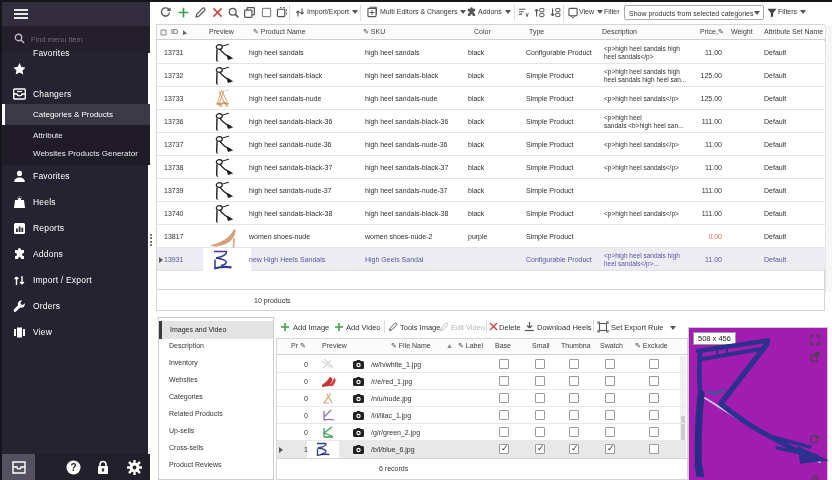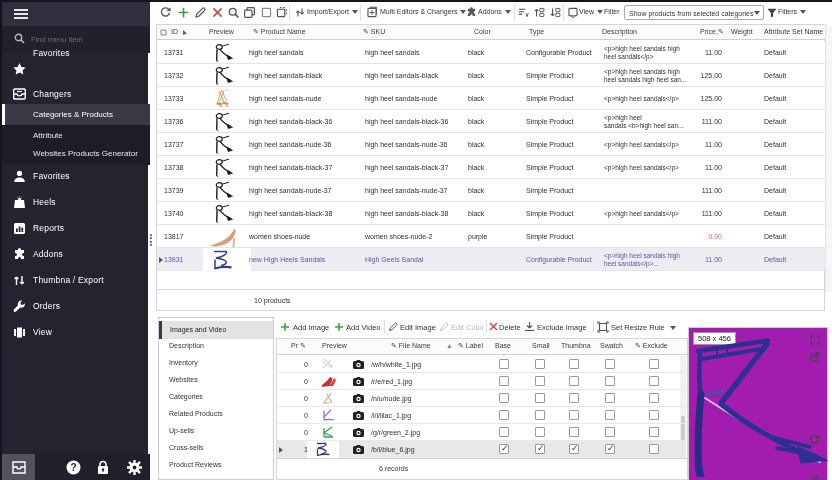--- a/index.html
+++ b/index.html
@@ -104,21 +104,21 @@
 
     <svg class="micon" style="left:11px;top:246px" width="13" height="13" viewBox="0 0 13 13">
         <path d="M5 1.5a1.5 1.5 0 013 0V2h3v3h-.5a1.5 1.5 0 000 3h.5v3H8v-.5a1.5 1.5 0 00-3 0v.5H2V8h.5a1.5 1.5 0 000-3H2V2h3z" fill="#fff"></path>
       </svg>
     <div class="mi" style="left:31px;top:247px">Addons</div>
 
     <svg class="micon" style="left:11px;top:272px" width="13" height="13" viewBox="0 0 13 13">
         <path d="M3.5 11V3M3.5 3L1.6 5M3.5 3l1.9 2" fill="none" stroke="#fff" stroke-width="1.4"></path>
         <path d="M9 2v8M9 10l-1.9-2M9 10l1.9-2" fill="none" stroke="#fff" stroke-width="1.4"></path>
       </svg>
-    <div class="mi" style="left:31px;top:273px">Thumbna / Export</div>
+    <div class="mi" style="left:31px;top:273px">Import / Export</div>
 
     <svg class="micon" style="left:11px;top:298px" width="13" height="13" viewBox="0 0 13 13">
         <path d="M11.7 3.2a3.4 3.4 0 01-4.5 4.2L3 11.6A1.5 1.5 0 01.9 9.5L5 5.3a3.4 3.4 0 014.2-4.5L7.4 2.6l.5 2 2 .5z" fill="#fff"></path>
       </svg>
     <div class="mi" style="left:31px;top:299px">Orders</div>
 
     <svg class="micon" style="left:11px;top:324px" width="13" height="13" viewBox="0 0 13 13">
         <rect x="1" y="3" width="2" height="7" fill="#fff"></rect>
         <rect x="4" y="1.5" width="5" height="10" fill="#fff"></rect>
         <rect x="10" y="3" width="2" height="7" fill="#fff"></rect>
@@ -473,41 +473,41 @@
         </svg>
       <div class="bt-txt" style="left:141px;top:8px">Add Image</div>
       <svg class="abs" style="left:182px;top:7px" width="10" height="10" viewBox="0 0 10 10">
           <path d="M5 1v8M1 5h8" stroke="#3f9e42" stroke-width="1.5"></path>
         </svg>
       <div class="bt-txt" style="left:194px;top:8px">Add Video</div>
       <div class="sep" style="left:232px;top:5px;height:13px"></div>
       <svg class="abs" style="left:236px;top:7px" width="10" height="10" viewBox="0 0 10 10">
           <path d="M1.5 8.5l.7-2.4 4.6-4.6a1.1 1.1 0 011.7 1.7L3.9 7.8z" fill="none" stroke="#555" stroke-width="1"></path>
         </svg>
-      <div class="bt-txt" style="left:248px;top:8px">Edit Image</div>
+      <div class="bt-txt" style="left:248px;top:8px">Tools Image</div>
       <svg class="abs" style="left:287px;top:7px" width="10" height="10" viewBox="0 0 10 10">
           <path d="M1.5 8.5l.7-2.4 4.6-4.6a1.1 1.1 0 011.7 1.7L3.9 7.8z" fill="none" stroke="#bbb" stroke-width="1"></path>
         </svg>
-      <div class="bt-txt" style="left:299px;top:8px;color:#b5b5b5">Edit Color</div>
+      <div class="bt-txt" style="left:299px;top:8px;color:#b5b5b5">Edit Video</div>
       <div class="sep" style="left:334px;top:5px;height:13px"></div>
       <svg class="abs" style="left:337px;top:7px" width="9" height="9" viewBox="0 0 9 9">
           <path d="M1 1l7 7M8 1L1 8" stroke="#cd4b4b" stroke-width="1.5"></path>
         </svg>
       <div class="bt-txt" style="left:347px;top:8px">Delete</div>
       <svg class="abs" style="left:372px;top:6px" width="11" height="11" viewBox="0 0 11 11">
           <path d="M5.5 1v6M5.5 7L3 4.5M5.5 7L8 4.5" fill="none" stroke="#555" stroke-width="1.2"></path>
           <path d="M1 9.5h9" stroke="#555" stroke-width="1.2"></path>
         </svg>
-      <div class="bt-txt" style="left:385px;top:8px">Exclude Image</div>
+      <div class="bt-txt" style="left:385px;top:8px">Download Heels</div>
       <div class="sep" style="left:441px;top:5px;height:13px"></div>
       <svg class="abs" style="left:445px;top:6px" width="12" height="12" viewBox="0 0 12 12">
           <rect x="2.5" y="2.5" width="7" height="7" fill="none" stroke="#555" stroke-width="1.1"></rect>
           <path d="M1 3V1h2M9 1h2v2M11 9v2H9M3 11H1V9" fill="none" stroke="#555" stroke-width="1.1"></path>
         </svg>
-      <div class="bt-txt" style="left:459px;top:8px">Set Resize Rule</div>
+      <div class="bt-txt" style="left:459px;top:8px">Set Export Rule</div>
       <div class="abs" style="left:518px;top:11px;width:0;height:0;border-left:3px solid transparent;border-right:3px solid transparent;border-top:4px solid #555"></div>
 
       <div class="abs" style="left:124px;top:23px;width:412px;height:142px;border:1px solid #d5d5d5;background:#fff">
         <div class="abs" style="left:0;top:0;width:410px;height:16px;background:#fbfbfb;border-bottom:1px solid #cfcfcf">
           <div class="sghcell" style="left:14px">Pr ✎</div>
           <div class="sghcell" style="left:45px">Preview</div>
           <div class="sghcell" style="left:114px">✎ File Name</div>
           <div class="sghcell" style="left:169px;color:#888">▲</div>
           <div class="sghcell" style="left:181px">✎ Label</div>
           <div class="sghcell" style="left:218px">Base</div>

